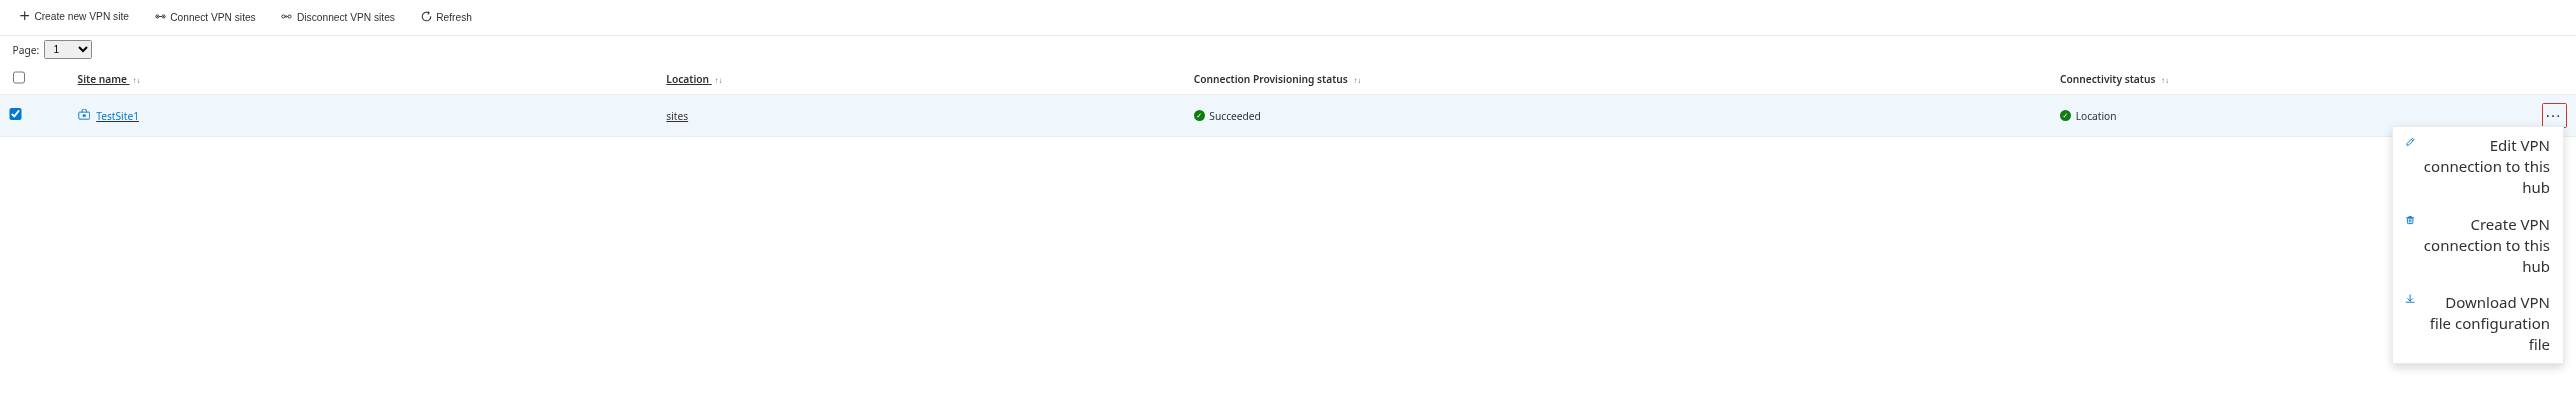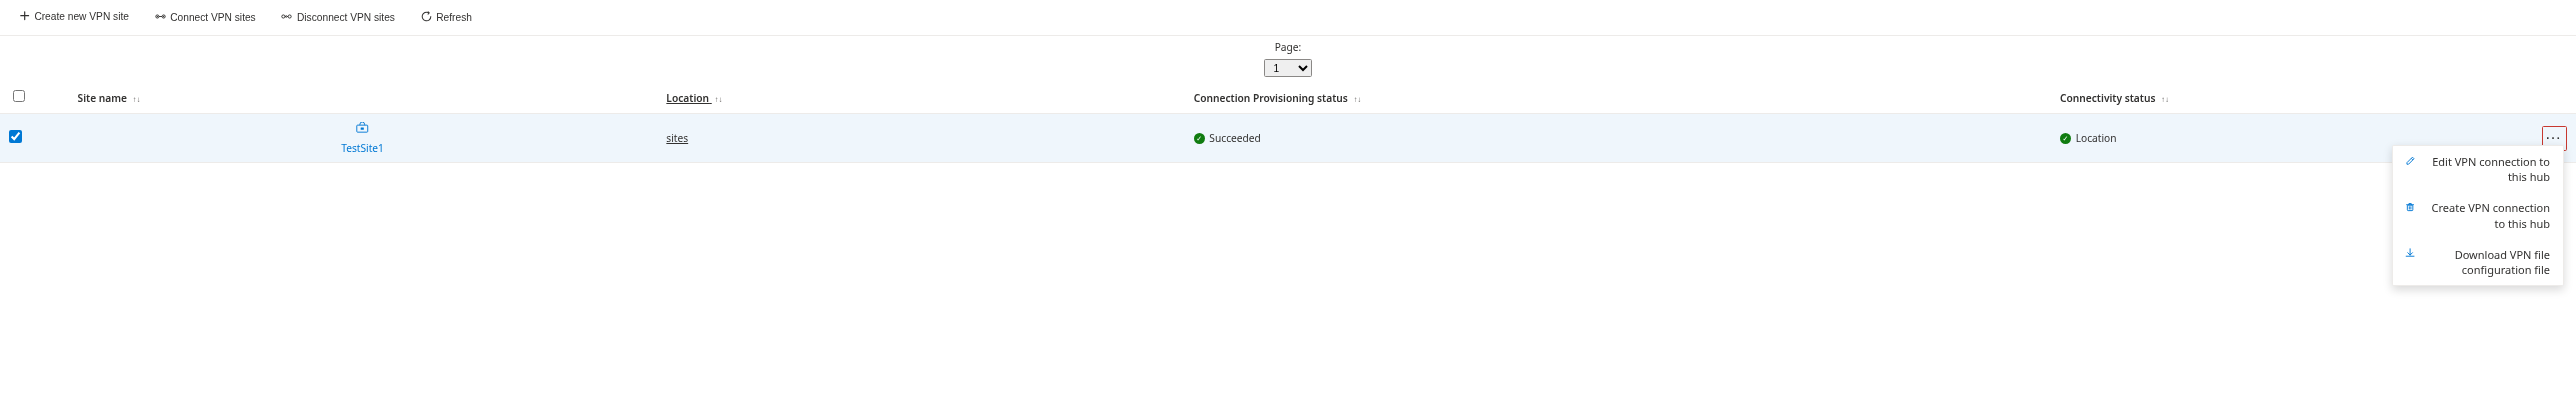--- a/index.html
+++ b/index.html
@@ -39,21 +39,20 @@
       font-size: 11px;
       color: #323130;
     }
 
     .page-selector {
       display: flex;
       align-items: center;
       gap: 4.7px;
       padding: 4.7px 12.5px;
       font-size: 10.2px;
-      flex-direction: column;
     }
 
     .page-selector select {
       border: 0.8px solid #8a8886;
       border-radius: 1.6px;
       padding: 1.6px 15.6px 1.6px 4.7px;
       font-size: 10.2px;
       appearance: auto;
       cursor: pointer;
     }
@@ -111,21 +110,20 @@
       width: 12.5px;
       height: 12.5px;
       cursor: pointer;
       accent-color: #0078d4;
     }
 
     .site-cell {
       display: flex;
       align-items: center;
       gap: 6.2px;
-      flex-direction: column;
     }
 
     .site-icon {
       width: 12.5px;
       height: 12.5px;
       display: inline-flex;
       align-items: center;
       justify-content: center;
       flex-shrink: 0;
     }
@@ -190,36 +188,36 @@
       min-width: 172px;
       border-radius: 1.6px;
     }
 
     .context-menu-item {
       display: flex;
       align-items: flex-start;
       gap: 6px;
       padding: 7.8px 12.5px;
       cursor: pointer;
-      font-size: 11px;
+      font-size: 15px;
       color: #323130;
     }
 
     .context-menu-item .menu-icon {
       margin-top: 0.8px;
       flex-shrink: 0;
       color: #0078d4;
       font-size: 10.2px;
     }
 
     .context-menu-item .menu-label {
       line-height: 1.4;
     }
 
-    .col-site { width: 297px; }
+    .col-site { width: 297px; text-decoration: underline; }
     .col-location { width: 266px; text-decoration: underline; }
     .col-provisioning { width: 437px; }
     .col-connectivity { width: 203px; }
     .col-actions { width: 62px; }
 
     .toolbar-icon-plus { font-size: 9.4px; font-weight: 700; }
   </style>
 </head>
 <body>
 

